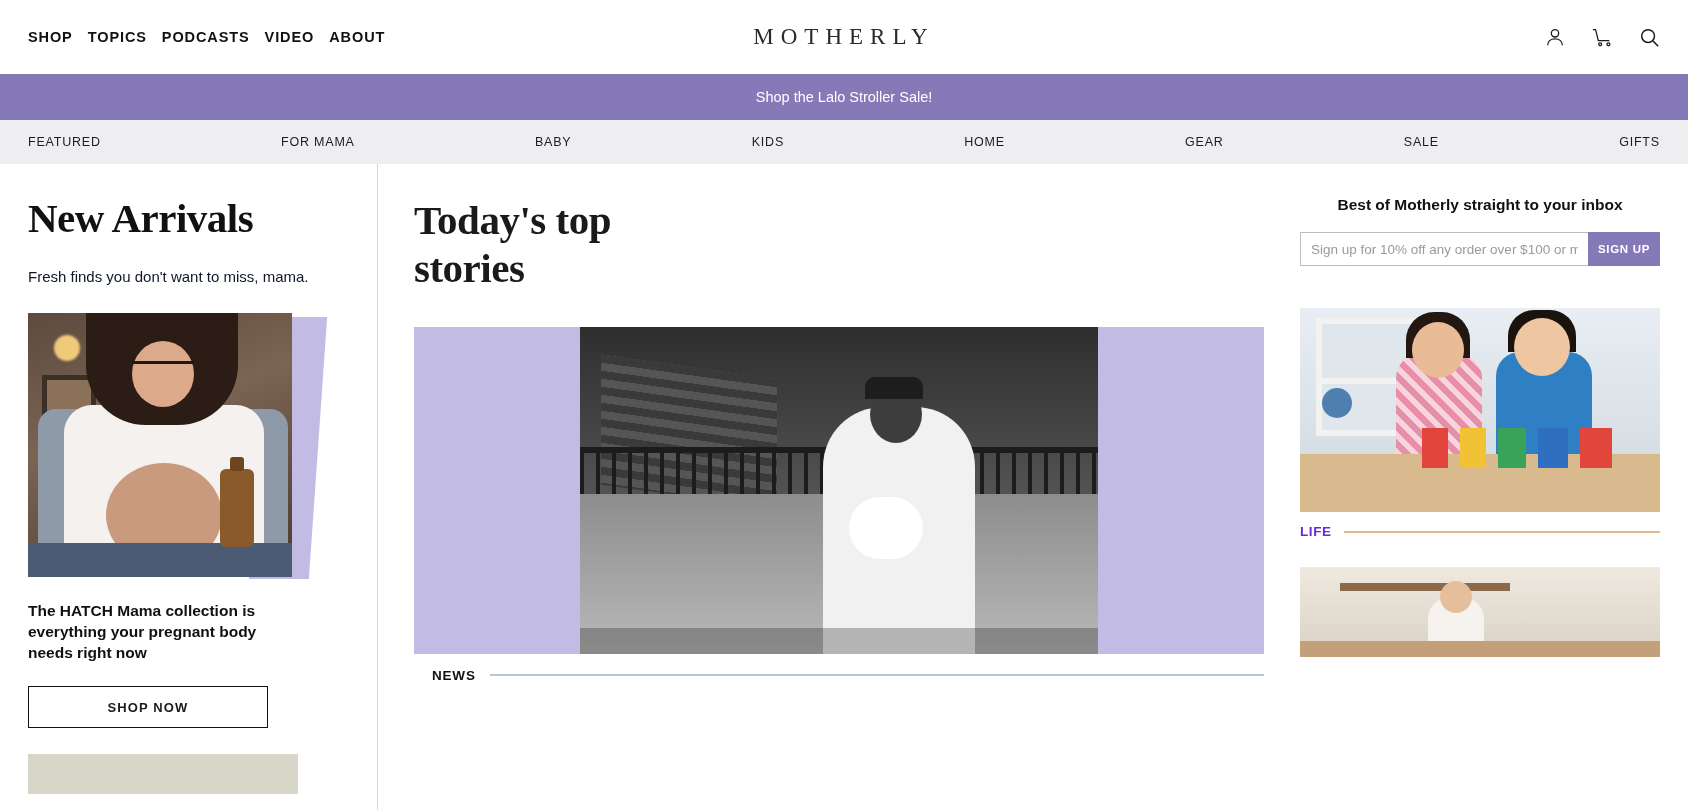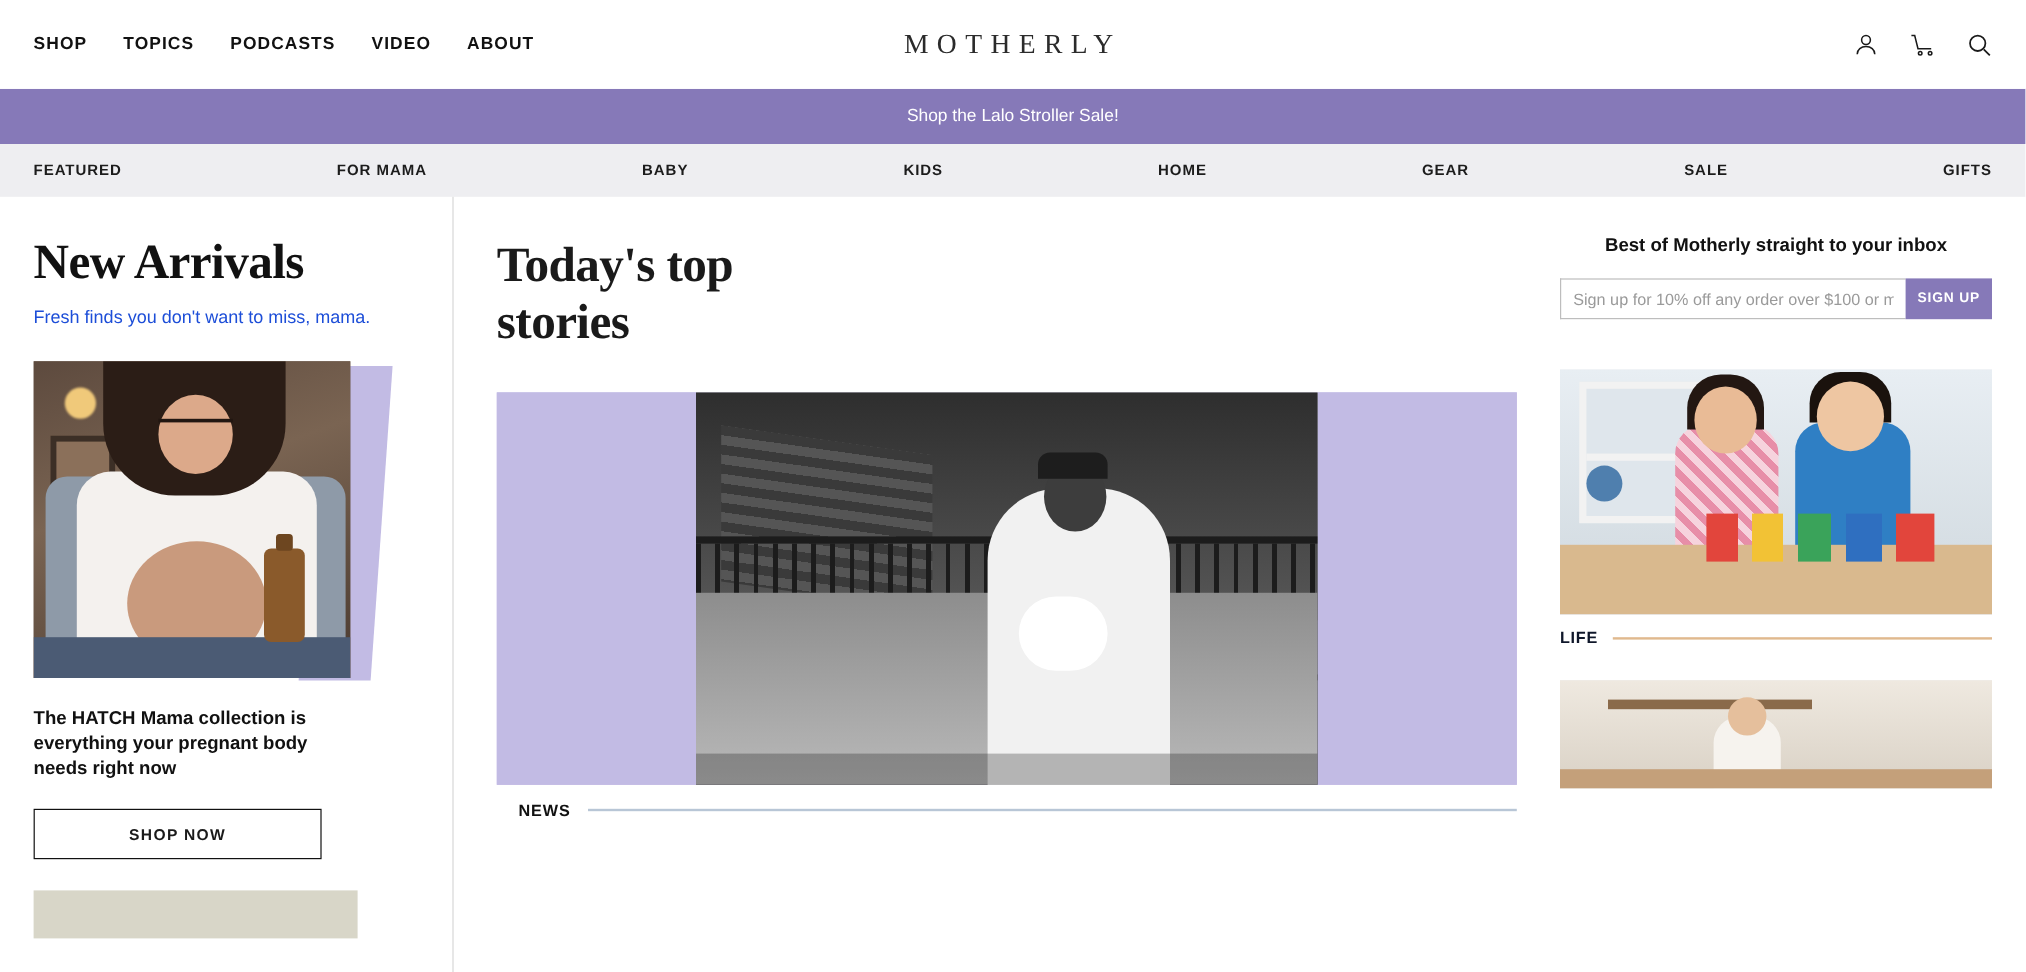--- a/index.html
+++ b/index.html
@@ -17,21 +17,21 @@
     height: 74px;
     display: flex;
     align-items: center;
     padding: 0 28px;
     background: #ffffff;
     position: relative;
   }
   .mainnav {
     display: flex;
     align-items: center;
-    gap: 30px;
+    gap: 15px;
   }
   .mainnav a {
     font-size: 14.5px;
     letter-spacing: 0.9px;
     font-weight: 700;
     color: #111;
     text-decoration: none;
   }
   .brand {
     position: absolute;
@@ -82,21 +82,21 @@
   .catbar {
     height: 44px;
     background: #eeeef1;
     display: flex;
     align-items: center;
     padding: 0 28px;
   }
   .catbar .cat {
     font-size: 12.5px;
     letter-spacing: 0.8px;
-    font-weight: 700;
+    font-weight: 400;
     color: #1c1c1c;
     white-space: nowrap;
   }
   .catbar .spacer { flex: 1; }
 
   
   .content {
     display: flex;
     padding: 0 28px;
   }
@@ -119,23 +119,23 @@
   
   h1.serif {
     font-family: "Liberation Serif", serif;
     font-weight: 700;
     font-size: 41px;
     line-height: 1.08;
     letter-spacing: -0.5px;
     color: #111;
   }
   .sub {
-    margin-top: 16px;
+    margin-top: 28px;
     font-size: 15px;
-    color: #1d4ed8;
+    color: #0f172a;
   }
   .na-figure {
     margin-top: 28px;
     position: relative;
     width: 290px;
     height: 268px;
   }
   .na-figure .tilt {
     position: absolute;
     right: 0; top: 4px;
@@ -429,21 +429,21 @@
       linear-gradient(90deg,#e2453c 0 26px, transparent 26px 38px,
                       #f2c235 38px 64px, transparent 64px 76px,
                       #3aa35a 76px 104px, transparent 104px 116px,
                       #2f6fc0 116px 146px, transparent 146px 158px,
                       #e2453c 158px 190px);
   }
   .r-kicker-row {
     display: flex; align-items: center; gap: 12px; margin-top: 12px;
   }
   .r-kicker {
-    font-size: 13.5px; font-weight: 700; letter-spacing: 0.6px; color: #0f172a;
+    font-size: 13.5px; font-weight: 700; letter-spacing: 0.6px; color: #6d28d9;
   }
   .r-rule { flex: 1; height: 2px; background: #e0b98e; }
   .r-headline {
     margin-top: 14px;
     font-family: "Liberation Serif", serif;
     font-weight: 700;
     font-size: 26px;
     line-height: 1.2;
     letter-spacing: -0.3px;
     color: #111;

